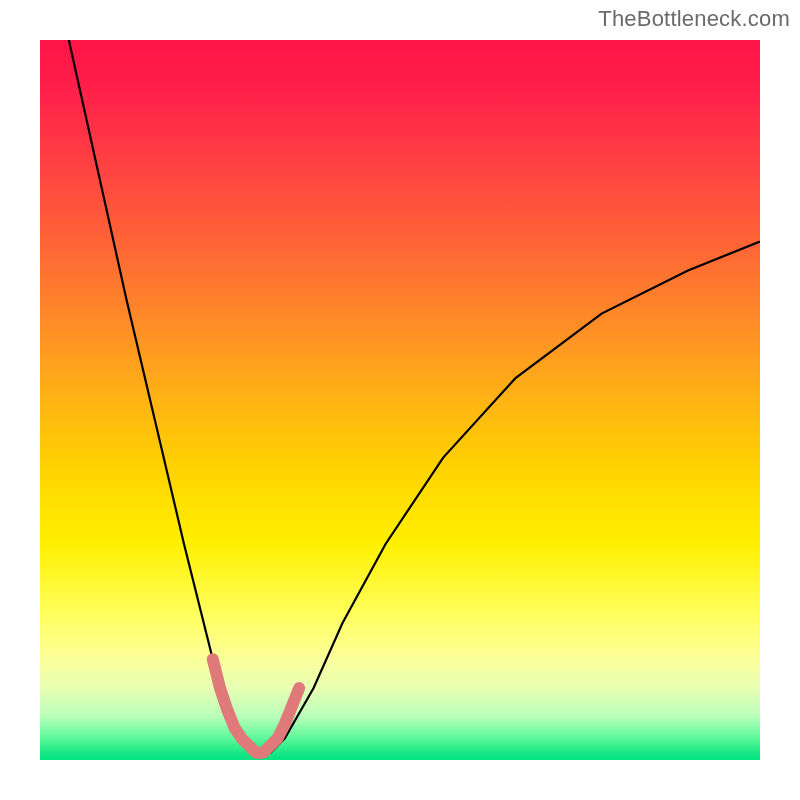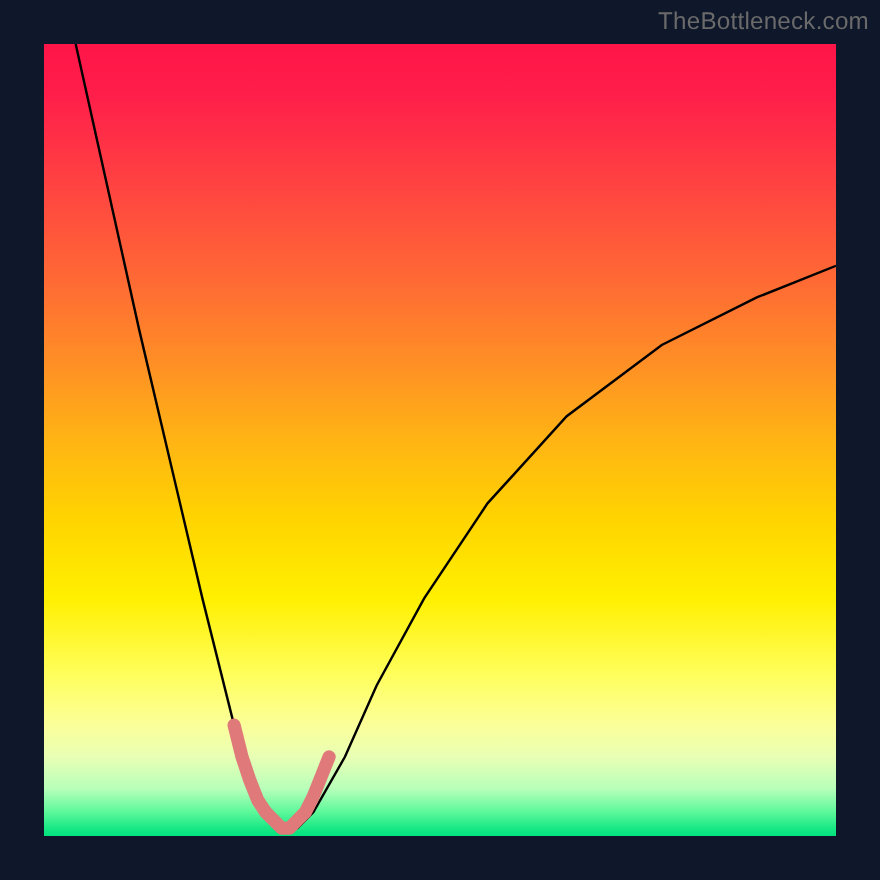--- a/index.html
+++ b/index.html
@@ -10,21 +10,21 @@
     background: #000;
     overflow: hidden;
     font-family: Arial, Helvetica, sans-serif;
   }
   .frame {
     position: absolute;
     left: 0;
     top: 0;
     width: 800px;
     height: 800px;
-    background: #0f172a;
+    background: #ffffff;
   }
   .plot-area {
     position: absolute;
     left: 40px;
     top: 40px;
     width: 720px;
     height: 720px;
     overflow: hidden;
   }
   .gradient-bg {

